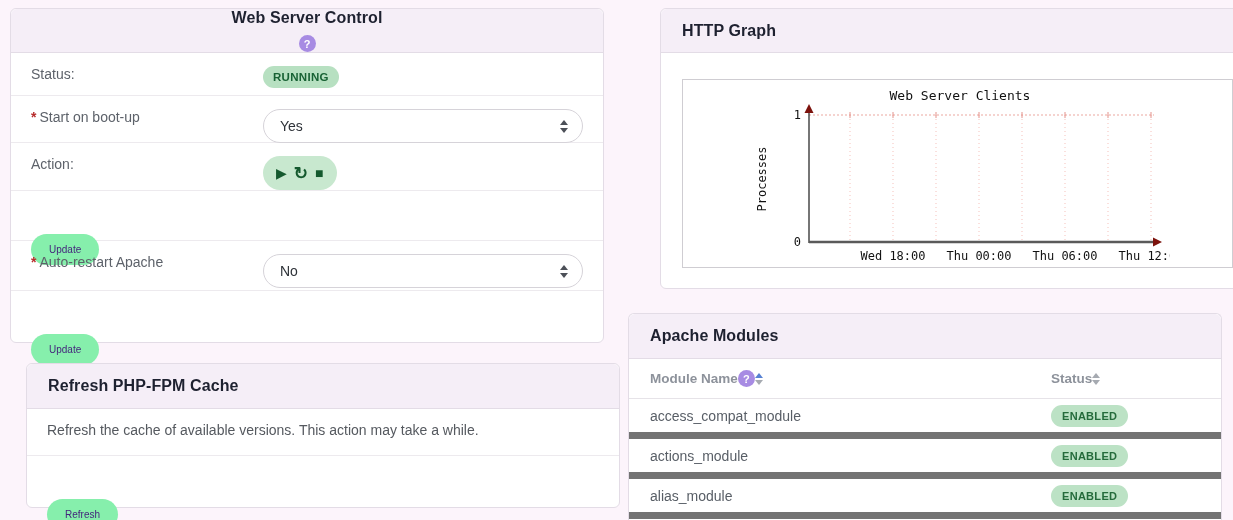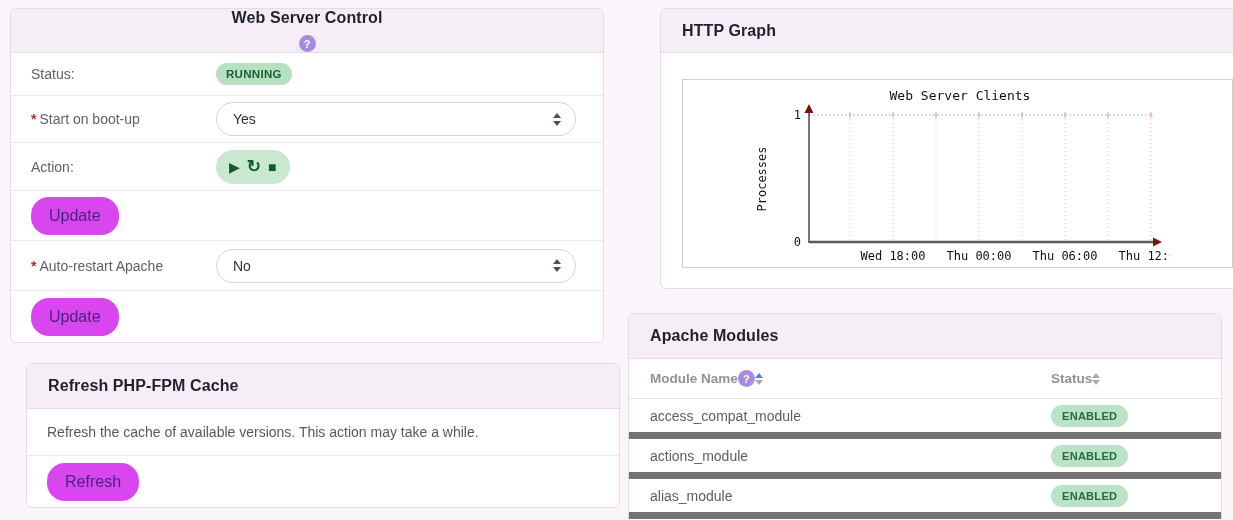--- a/index.html
+++ b/index.html
@@ -27,23 +27,24 @@
   }
   .card-title { font-size:16px; font-weight:bold; color:#1e2130; letter-spacing:.1px; }
   .help-icon {
     width:17px; height:17px; border-radius:50%;
     background:#a78be3; color:#fff;
     font-size:11px; font-weight:bold;
     display:inline-flex; align-items:center; justify-content:center;
     cursor:pointer; flex:0 0 auto;
   }
   .row {
-    display:flex; align-items:center;
+    display:flex; align-items:flex-start;
     padding:13px 20px;
     border-bottom:1px solid #edeaee;
+    gap:47px;
   }
   .row:last-child { border-bottom:none; }
   .row-label { width:185px; flex:0 0 185px; font-size:14px; color:#5d626a; }
   .req-star { color:#b72c2c; font-weight:bold; margin-right:3px; }
   .badge-green {
     background:#b7e0c1; color:#186234;
     font-size:11.5px; font-weight:bold; letter-spacing:.3px;
     padding:5px 10px; border-radius:12px;
     display:inline-block;
   }
@@ -62,26 +63,27 @@
     background:#fff;
     display:flex; align-items:center; justify-content:space-between;
     padding:0 14px 0 16px;
     font-size:14px; color:#2e3238;
     cursor:pointer;
   }
   .updown { display:flex; flex-direction:column; gap:3px; align-items:center; }
   .updown .tri-up { width:0; height:0; border-left:4px solid transparent; border-right:4px solid transparent; border-bottom:5px solid #4c5058; }
   .updown .tri-dn { width:0; height:0; border-left:4px solid transparent; border-right:4px solid transparent; border-top:5px solid #4c5058; }
   .btn-purple {
-    background:#d946ef; color:#44267c;
+    background:#86efac; color:#44267c;
     border:none; border-radius:18px;
     font-family:"Liberation Sans", sans-serif;
-    font-size:16px;
+    font-size:10px;
     padding:10px 18px;
     cursor:pointer;
+    margin-top:30px;
   }
   .desc-text { font-size:14px; color:#55595f; }
 
   
   .thead-row {
     display:flex; align-items:center;
     padding:0 21px; height:40px;
     border-bottom:1px solid #e6e3e8;
   }
   .th { display:flex; align-items:center; font-size:13.5px; font-weight:bold; color:#8d929b; cursor:pointer; }

